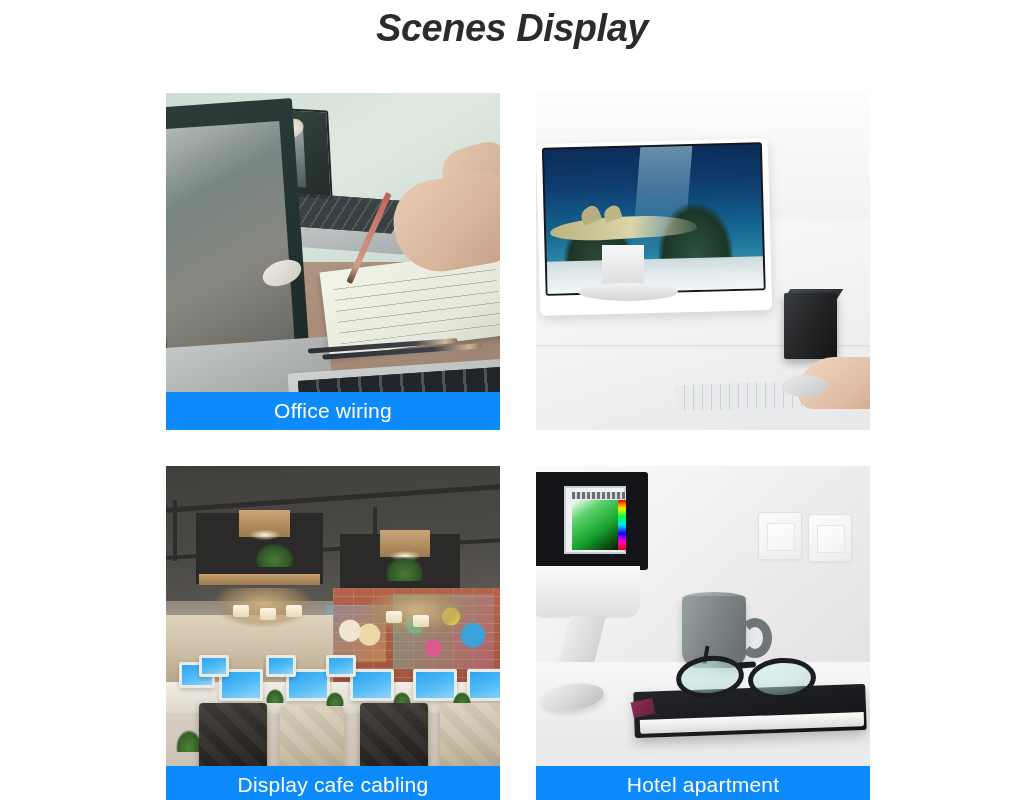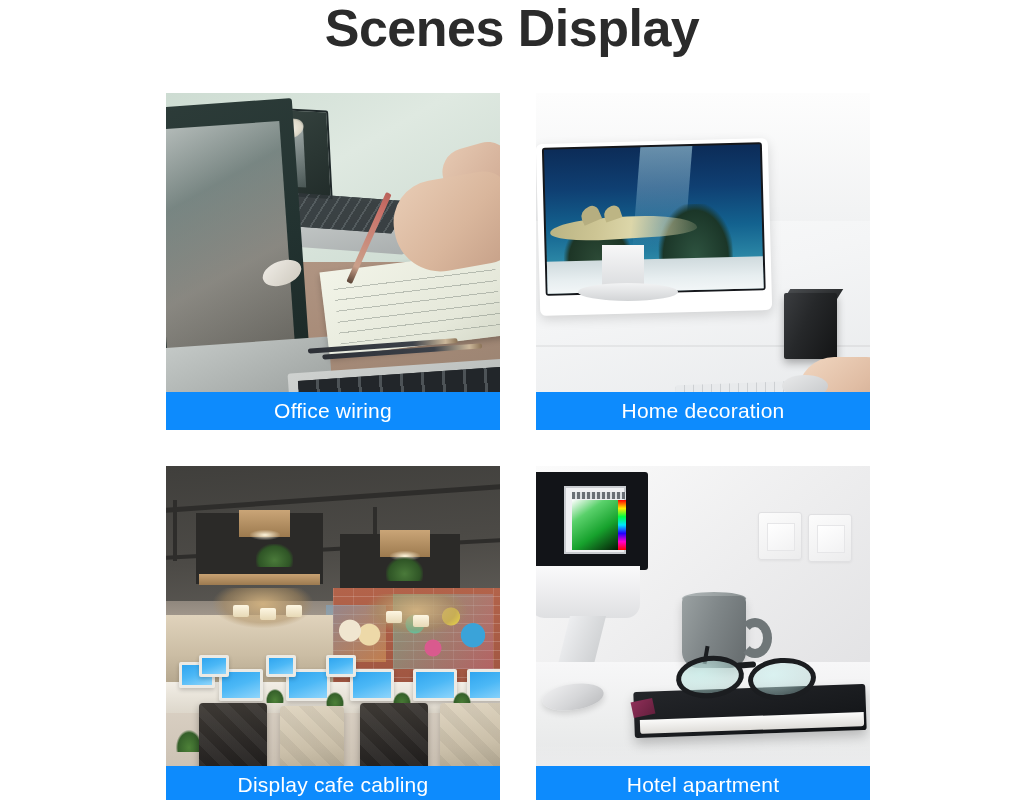--- a/index.html
+++ b/index.html
@@ -7,23 +7,24 @@
     width:1024px; height:800px;
     background:#ffffff;
     font-family:"Liberation Sans", sans-serif;
     overflow:hidden;
   }
   .page { position:relative; width:1024px; height:800px; background:#fff; }
 
   .page-title {
     position:absolute; top:0; left:0; width:1024px;
     text-align:center;
-    font-size:52px; line-height:56px;
+    font-size:38px; line-height:56px;
     font-weight:600; letter-spacing:-0.5px;
     color:#2b2b2b;
+    font-style:italic;
   }
 
   .scene-grid {
     position:absolute;
     left:166px; top:93px;
     width:689px; height:695px;
     display:grid;
     grid-template-columns:334px 334px;
     grid-template-rows:337px 338px;
     column-gap:21px; row-gap:20px;gap:36px;
@@ -353,21 +354,20 @@
           </div>
         </div>
         <div class="hm-neck"></div>
         <div class="hm-foot"></div>
         <div class="hm-box-top"></div>
         <div class="hm-box"></div>
         <div class="hm-kb"></div>
         <div class="hm-hand"></div>
         <div class="hm-mouse"></div>
       </div>
-      <div class="scene-caption">Home decoration</div>
     </div>
 
     <div class="scene-card">
       <div class="scene-photo ph-cafe">
         <div class="cf-ceiling"></div>
         <div class="cf-beam cf-b1"></div>
         <div class="cf-beam cf-b2"></div>
         <div class="cf-beam cf-b3"></div>
         <div class="cf-beam cf-b4"></div>
         <div class="cf-fix cf-fix1"></div>

